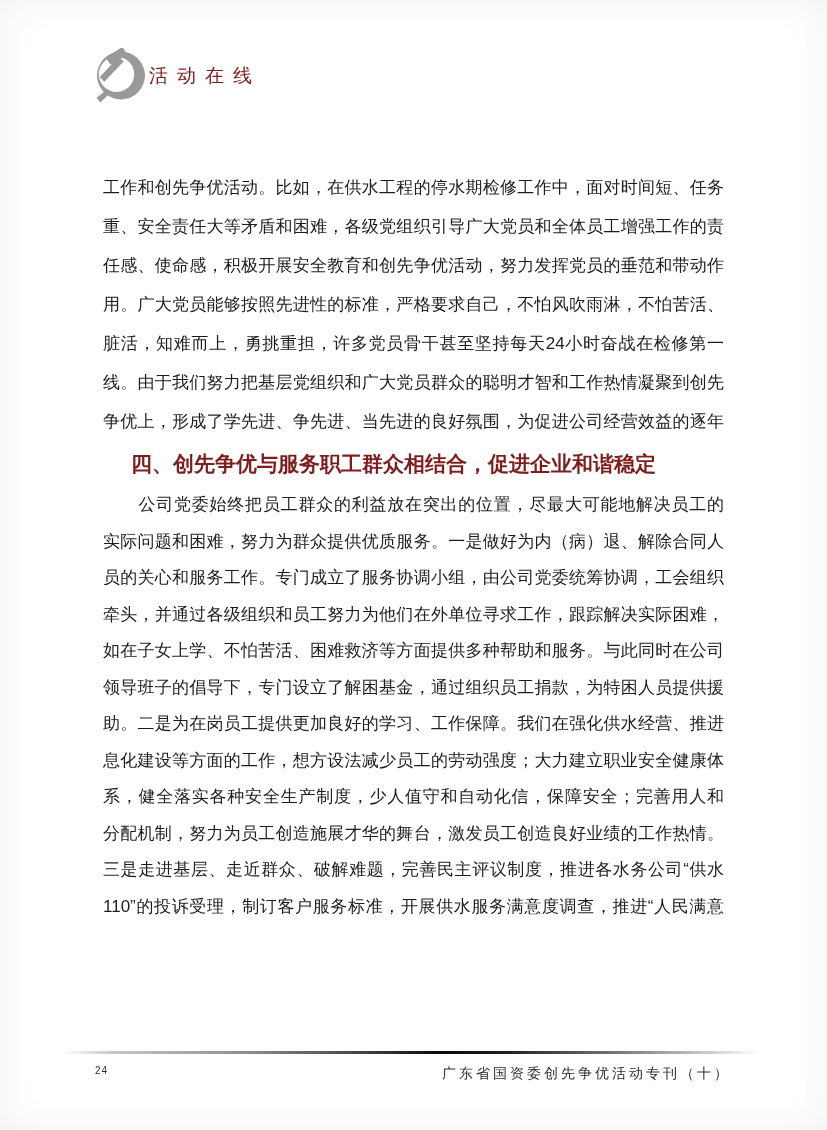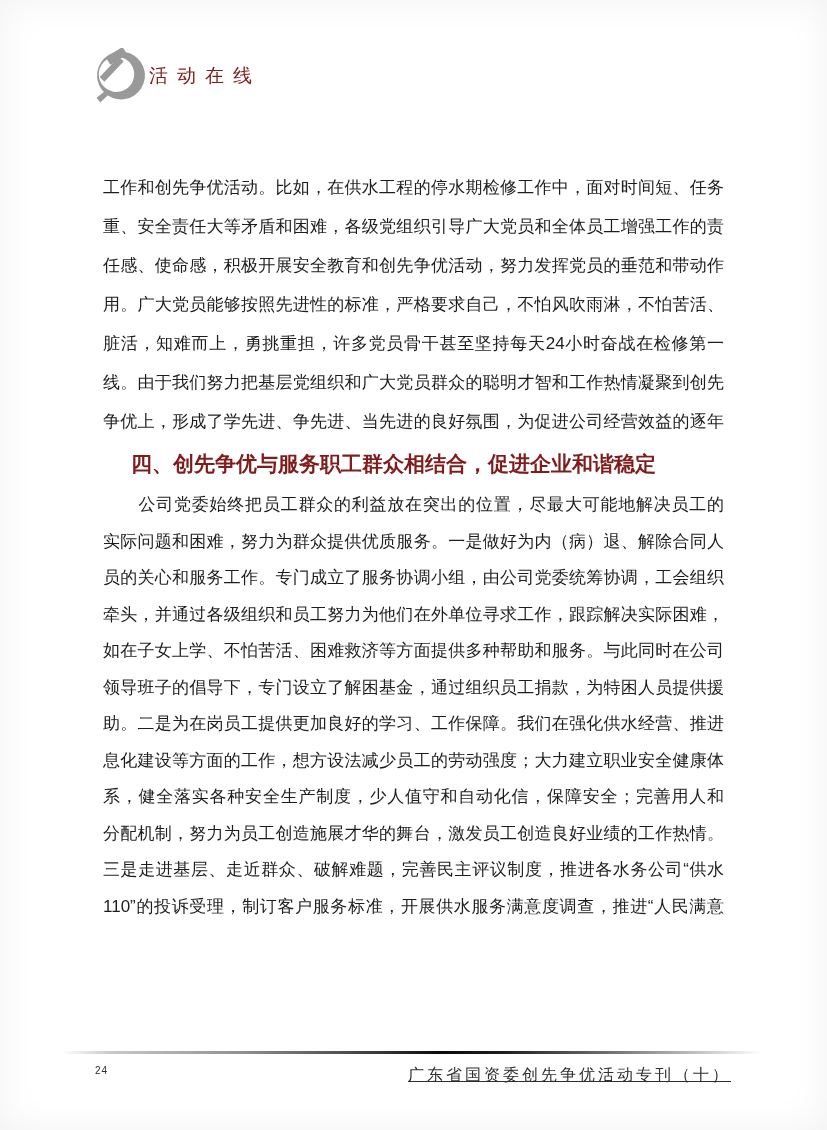--- a/index.html
+++ b/index.html
@@ -67,21 +67,21 @@
       #c2c2c2 91%,
       rgba(160,160,160,0) 100%);
     border-radius:2px;
   }
   .footer-pagenum{
     position:absolute;left:95px;top:1065px;
     font-size:10px;color:#2e2e2e;letter-spacing:1px;
   }
   .footer-journal{
     position:absolute;right:96px;top:1065px;
-    font-size:16px;color:#2e2e2e;letter-spacing:3px;white-space:nowrap;text-decoration:underline;
+    font-size:14px;color:#2e2e2e;letter-spacing:3px;white-space:nowrap;
   }
 </style>
 </head>
 <body>
 
 <div class="page">
 
   <div class="header">
     <svg class="logo" viewBox="0 0 100 108" xmlns="http://www.w3.org/2000/svg">
       <g fill="#999999">

